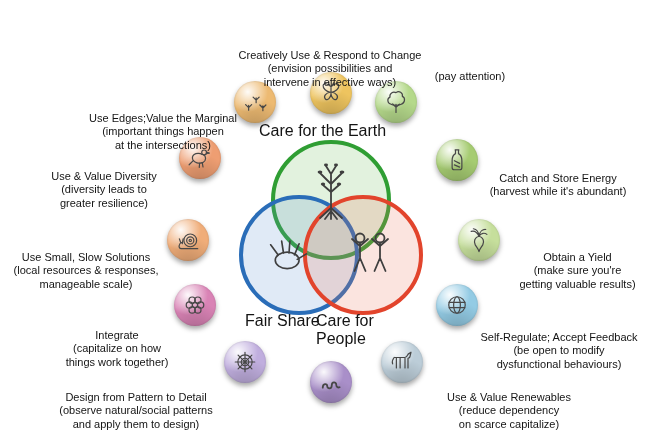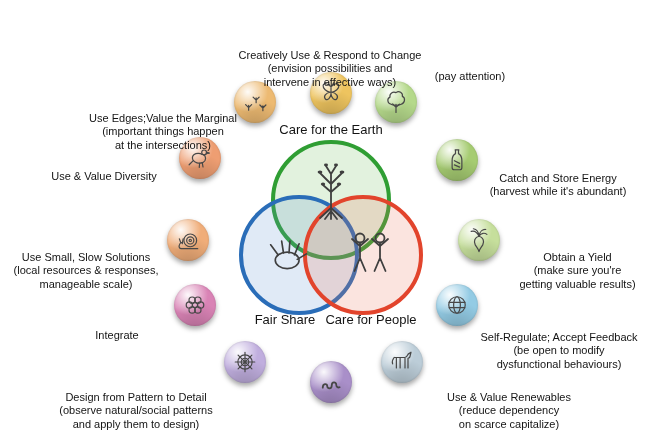--- a/index.html
+++ b/index.html
@@ -24,21 +24,21 @@
   }
   .badge svg { width:30px; height:30px; display:block; }
   .badge svg path, .badge svg circle, .badge svg ellipse {
     stroke:#474747; stroke-width:1.6; fill:none; stroke-linecap:round; stroke-linejoin:round;
   }
   .badge svg .fill { fill:#474747; stroke:none; }
   .badge svg .thick { stroke-width:2.4; }
 
   
   .venn { position:absolute; width:120px; height:120px; border-radius:50%; border:4px solid #999; }
-  .venn-label { position:absolute; font-size:13px; color:#141414; text-align:center; }
+  .venn-label { position:absolute; font-size:16px; color:#141414; text-align:left; }
 
   .sketch { position:absolute; }
   .sketch path, .sketch circle, .sketch ellipse {
     stroke:#3f3f3f; stroke-width:1.8; fill:none; stroke-linecap:round; stroke-linejoin:round;
   }
   .sketch .fill { fill:#3f3f3f; stroke:none; }
 </style>
 </head>
 <body>
 
@@ -206,30 +206,34 @@
   </div>
 
   <div class="plabel" style="left:30px;top:347px;width:212px">
     <div class="ptitle">Design from Pattern to Detail</div>
     <div class="sub">(observe natural/social patterns
 and apply them to design)</div>
   </div>
 
   <div class="plabel" style="left:42px;top:285px;width:150px">
     <div class="ptitle">Integrate</div>
+    <div class="sub">(capitalize on how
+things work together)</div>
   </div>
 
   <div class="plabel" style="left:2px;top:207px;width:168px">
     <div class="ptitle">Use Small, Slow Solutions</div>
     <div class="sub">(local resources &amp; responses,
 manageable scale)</div>
   </div>
 
   <div class="plabel" style="left:24px;top:126px;width:160px">
     <div class="ptitle">Use &amp; Value Diversity</div>
+    <div class="sub">(diversity leads to
+greater resilience)</div>
   </div>
 
   <div class="plabel" style="left:68px;top:68px;width:190px">
     <div class="ptitle">Use Edges;Value the Marginal</div>
     <div class="sub">(important things happen
 at the intersections)</div>
   </div>
 
 </div>
 

